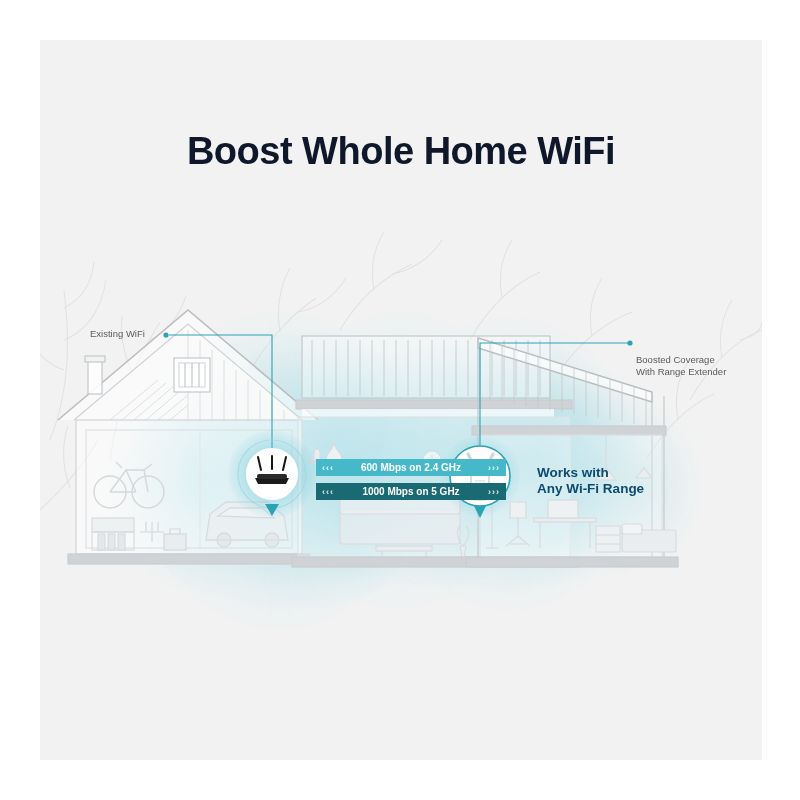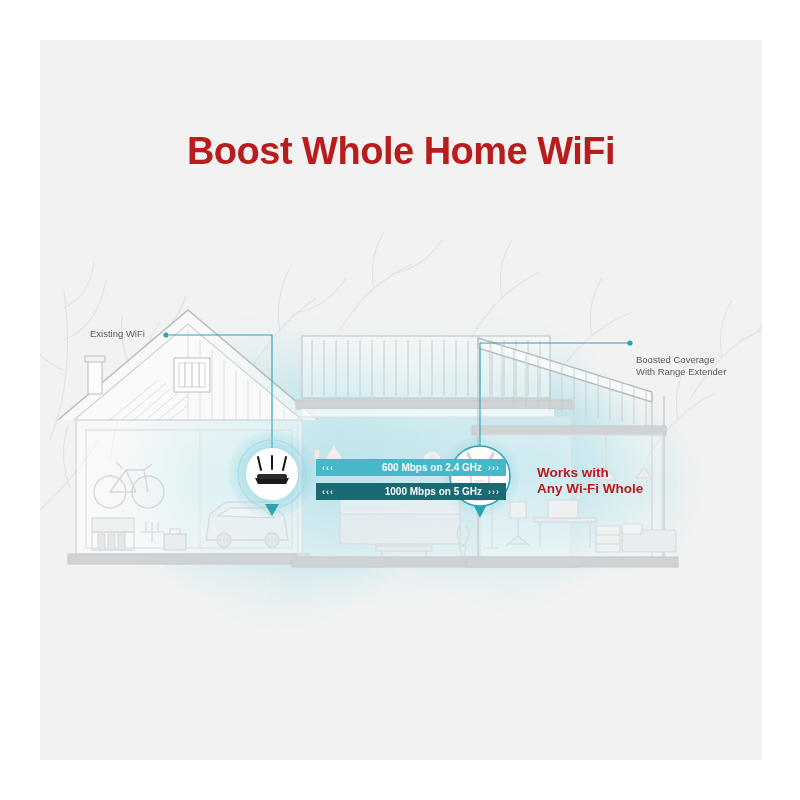--- a/index.html
+++ b/index.html
@@ -32,21 +32,21 @@
   }
   #title {
     position: absolute;
     left: 0;
     top: 90px;
     width: 722px;
     text-align: center;
     font-size: 38px;
     font-weight: bold;
     letter-spacing: -0.5px;
-    color: #b91c1c;
+    color: #0f172a;
     font-family: "Liberation Sans", sans-serif;
   }
   #scene {
     position: absolute;
     left: 0;
     top: 0;
     width: 722px;
     height: 720px;
   }
   .callout {
@@ -67,21 +67,21 @@
     top: 314px;
     text-align: left;
   }
   #works-label {
     position: absolute;
     left: 497px;
     top: 425px;
     font-size: 13.5px;
     font-weight: bold;
     line-height: 16px;
-    color: #b91c1c;
+    color: #0c4a6e;
     font-family: "Liberation Sans", sans-serif;
     white-space: nowrap;
   }
   .band {
     position: absolute;
     height: 17px;
     display: flex;
     align-items: center;
     color: #ffffff;
     font-size: 10px;
@@ -102,21 +102,21 @@
     background: #1a6a74;
   }
   .band .arrows {
     font-size: 9px;
     letter-spacing: 1px;
     opacity: 0.85;
     padding: 0 6px;
   }
   .band .band-text {
     flex: 1;
-    text-align: right;
+    text-align: center;
   }
 </style>
 </head>
 <body>
 
 <div id="stage">
   <div id="panel">
 
     <div id="title">Boost Whole Home WiFi</div>
 
@@ -440,17 +440,17 @@
       <div>Existing WiFi</div>
     </div>
 
     <div class="callout" id="callout-right">
       <div>Boosted Coverage</div>
       <div>With Range Extender</div>
     </div>
 
     <div id="works-label">
       <div>Works with</div>
-      <div>Any Wi-Fi Whole</div>
+      <div>Any Wi-Fi Range</div>
     </div>
 
   </div>
 </div>
 
 </body></html>

